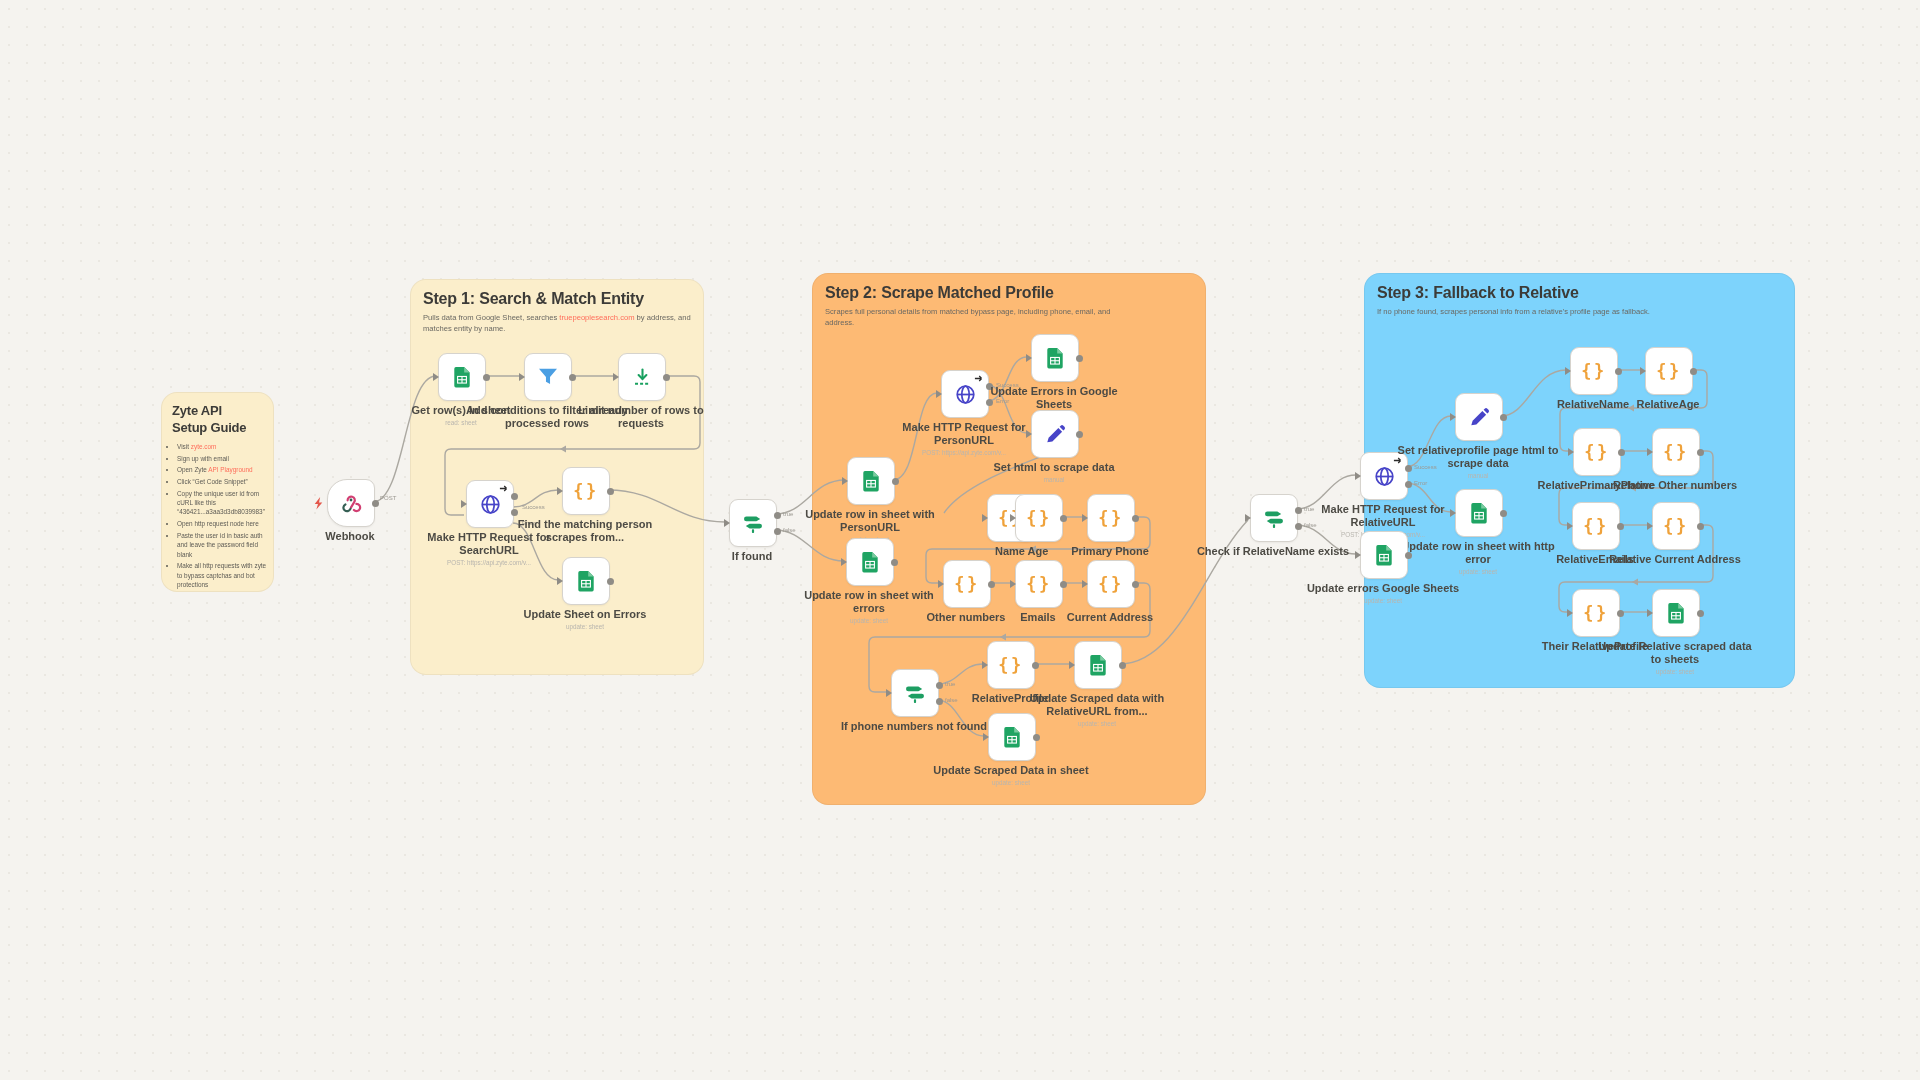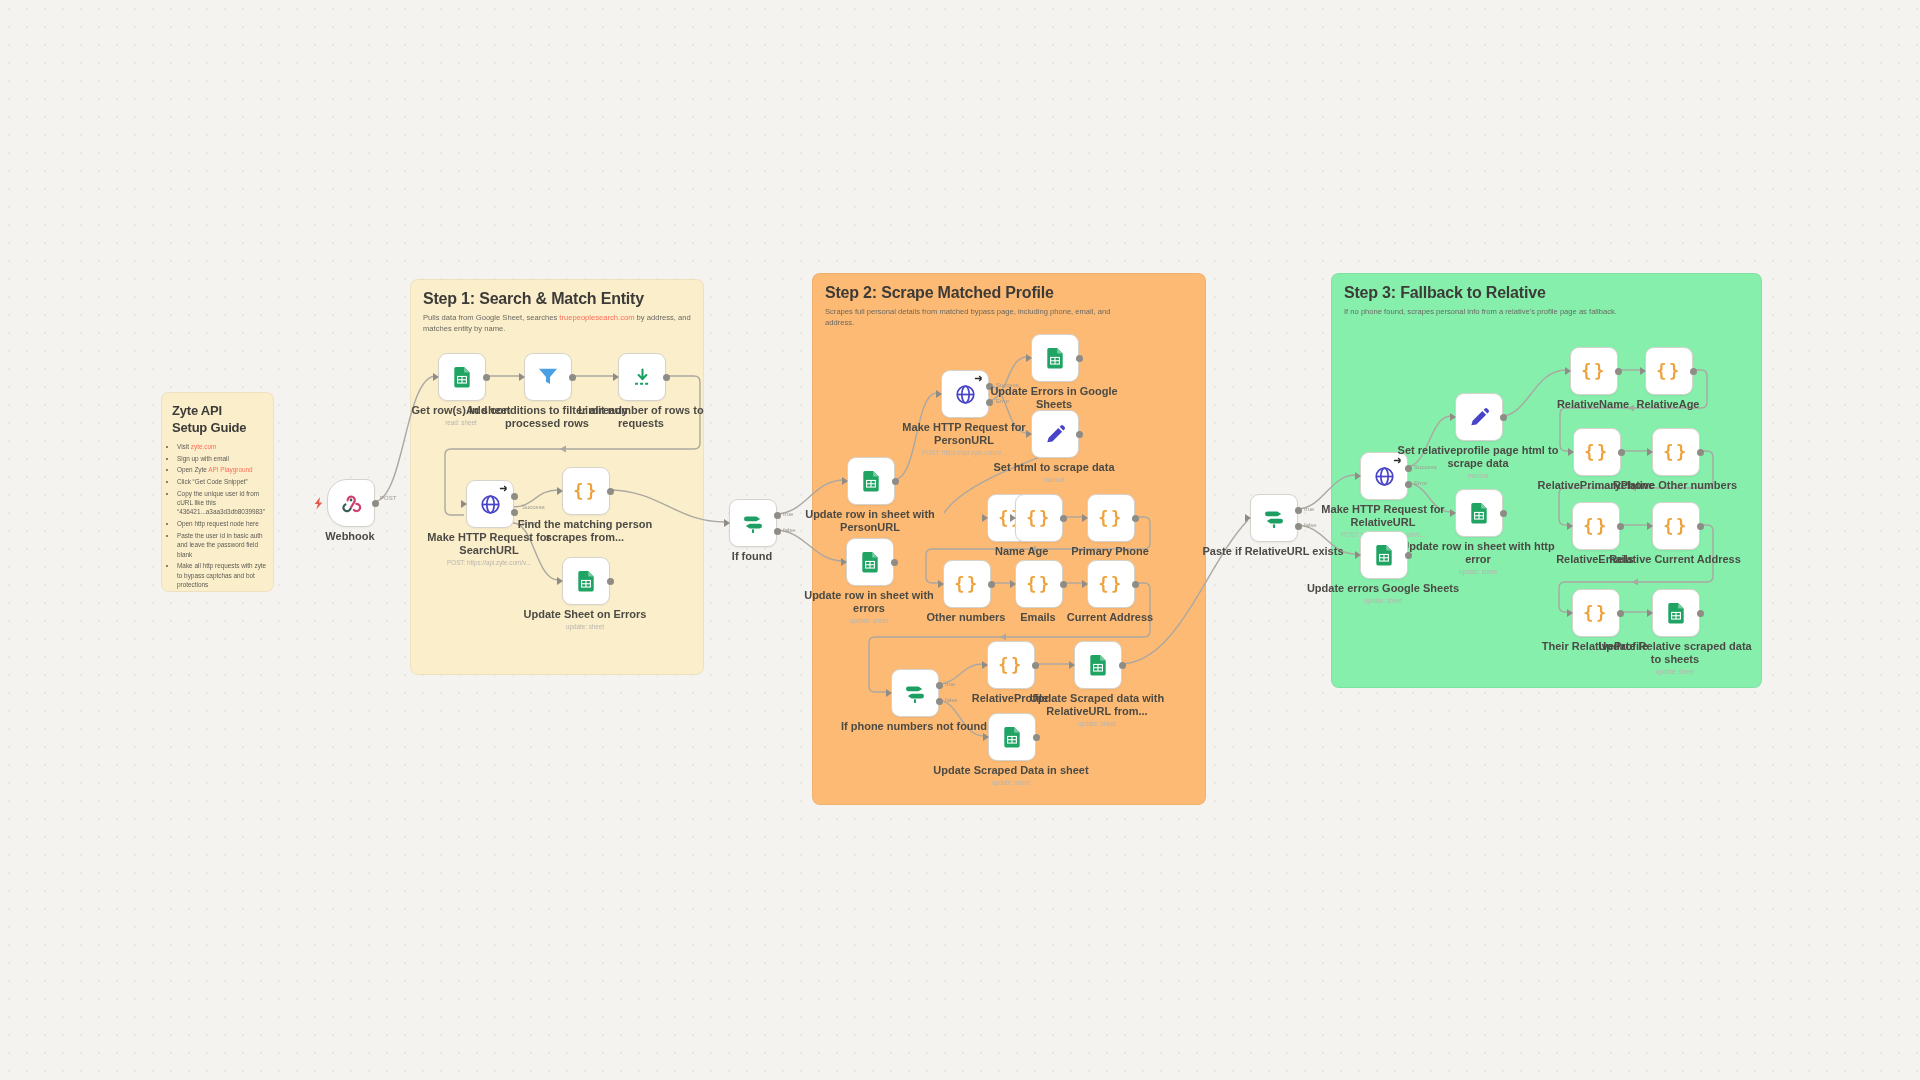--- a/index.html
+++ b/index.html
@@ -5,26 +5,26 @@
   html,body{margin:0;padding:0}
   body{
     width:1920px;height:1080px;position:relative;overflow:hidden;
     background:#f5f3ef;
     font-family:"Liberation Sans",sans-serif;
   }
   .canvas{position:absolute;inset:0;
     background-image:radial-gradient(#eae7e1 1px, transparent 1.1px);
     background-size:18px 18px;}
   
-  .sticky{position:absolute;border-radius:8px;border:1px solid rgba(0,0,0,.05);z-index:1}
+  .sticky{position:absolute;border-radius:16px;border:1px solid rgba(0,0,0,.05);z-index:1}
   .sticky h2{margin:10px 12px 4px;font-size:16px;font-weight:700;color:#3c3b38;letter-spacing:-.2px}
   .sticky p{margin:0 12px;font-size:7.6px;color:#6a6862;line-height:1.45;max-width:300px}
   .s1{left:410px;top:279px;width:292px;height:394px;background:#fbeecb}
   .s2{left:812px;top:273px;width:392px;height:530px;background:#fdba74}
-  .s3{left:1331px;top:273px;width:429px;height:413px;background:#86efac}
+  .s3{left:1364px;top:273px;width:429px;height:413px;background:#7dd3fc}
   .setup{left:161px;top:392px;width:111px;height:198px;background:#fbeecb}
   .setup h2{font-size:13px;margin:10px 10px 5px;line-height:1.3}
   .setup ul{margin:0 4px 0 0;padding-left:15px;font-size:6.4px;color:#5d5b55;line-height:1.45}
   .setup li{margin-bottom:2.5px}
   a.link{color:#ff6d5a;text-decoration:none;cursor:pointer}
   
   .wires{position:absolute;left:0;top:0;z-index:2}
   .wires path{stroke:#aba8a1;stroke-width:1.4;fill:none}
   .wires polygon{fill:#aba8a1}
   .clabel{position:absolute;font-size:6px;color:#9c9992;z-index:3;white-space:nowrap}
@@ -524,21 +524,21 @@
 <div class="node" style="left:1250px;top:494px">
   <div class="box">
     <svg class="ic" width="24" height="24">
         <use href="#i-if"></use>
       </svg>
     <span class="pin"></span>
     <span class="pout o1"></span>
     <span class="pout o2"></span>
   </div>
   <div class="ntext">
-      <div class="nlabel">Paste if RelativeURL exists</div>
+      <div class="nlabel">Check if RelativeName exists</div>
     </div>
 </div>
 
 <div class="node" style="left:1360px;top:452px">
   <div class="box">
     <svg class="deco-arrow" width="11" height="9">
         <use href="#i-deco-arrow"></use>
       </svg>
     <svg class="ic" width="23" height="23">
         <use href="#i-globe"></use>

